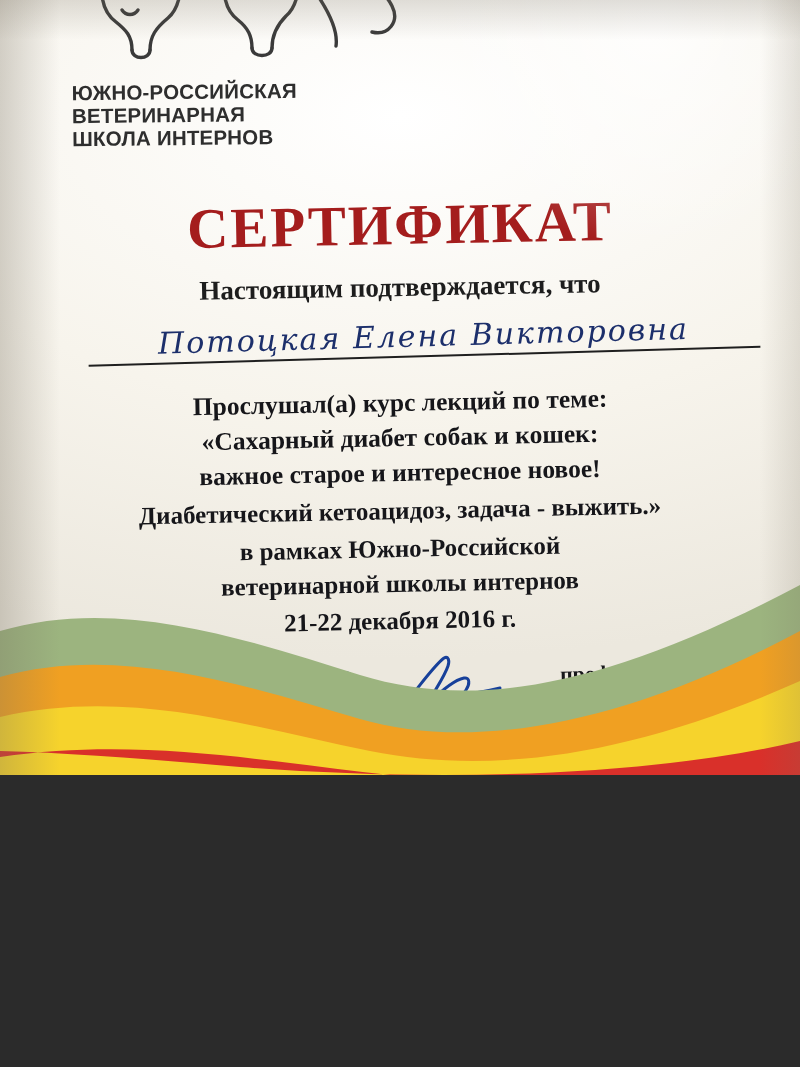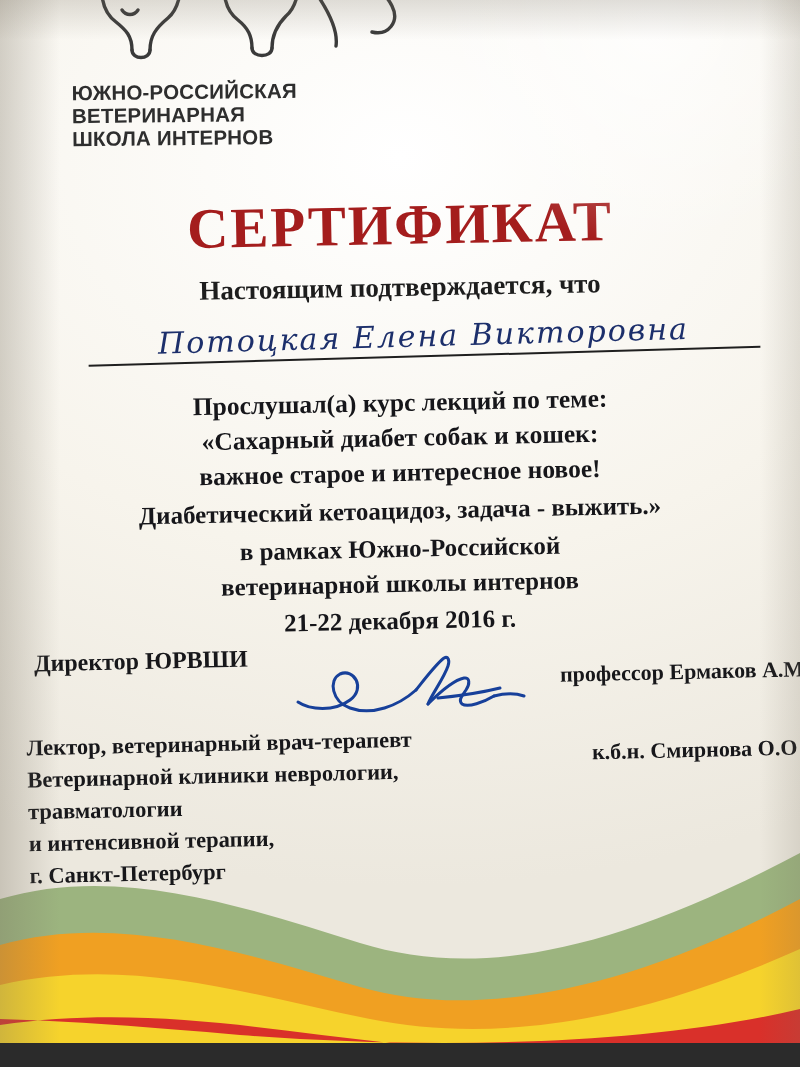--- a/index.html
+++ b/index.html
@@ -3,21 +3,21 @@
 <meta charset="utf-8">
 <style>
   html, body {
     margin: 0;
     padding: 0;
     background: #2b2b2b;
   }
   #page {
     position: relative;
     width: 800px;
-    height: 1043px;
+    height: 775px;
     overflow: hidden;
     background: #efece4;
     font-family: "Liberation Serif", serif;
   }
 
   
   .paper-bg {
     position: absolute;
     inset: 0;
     background:

